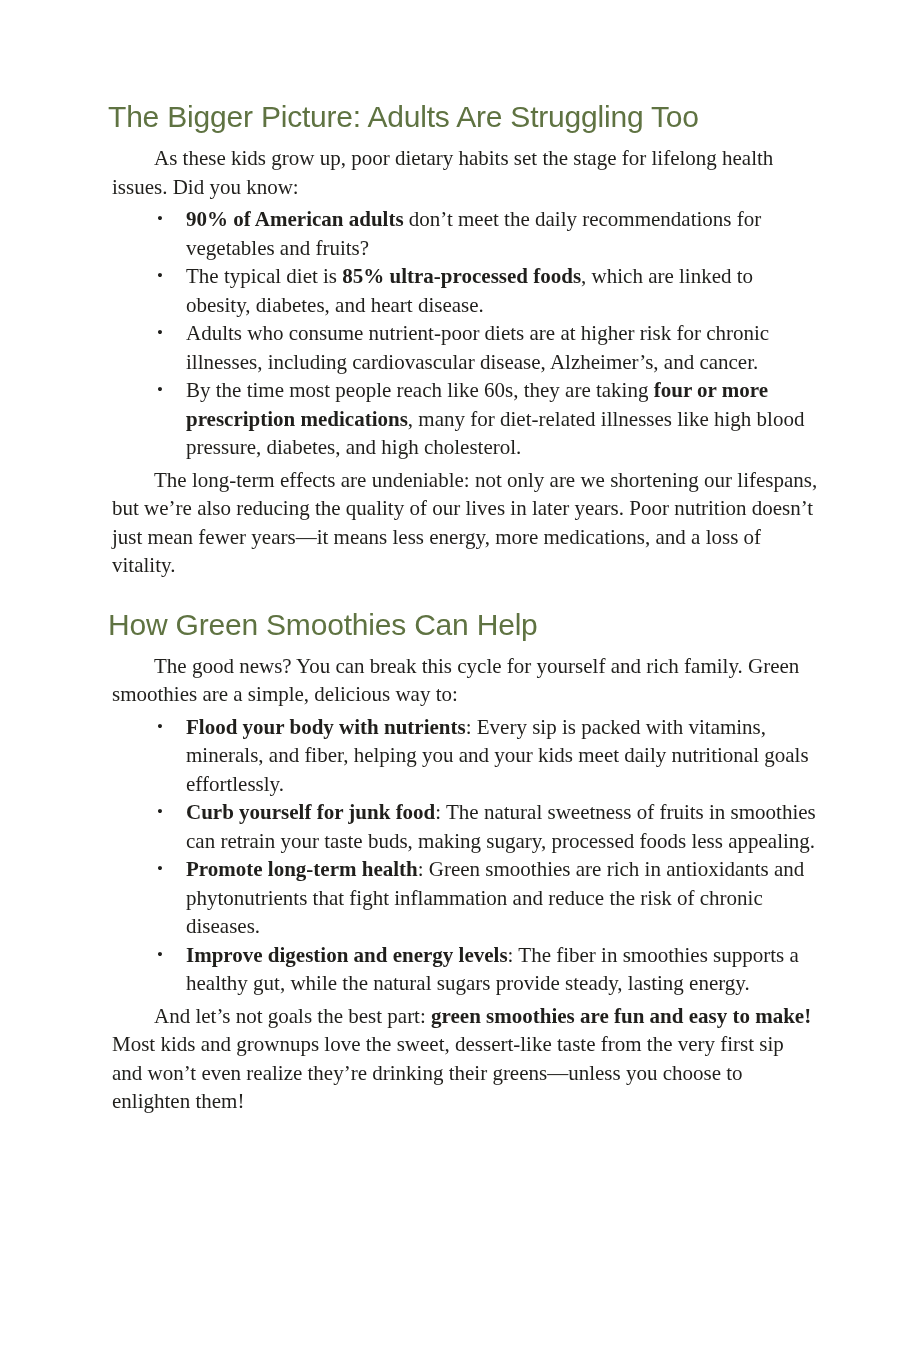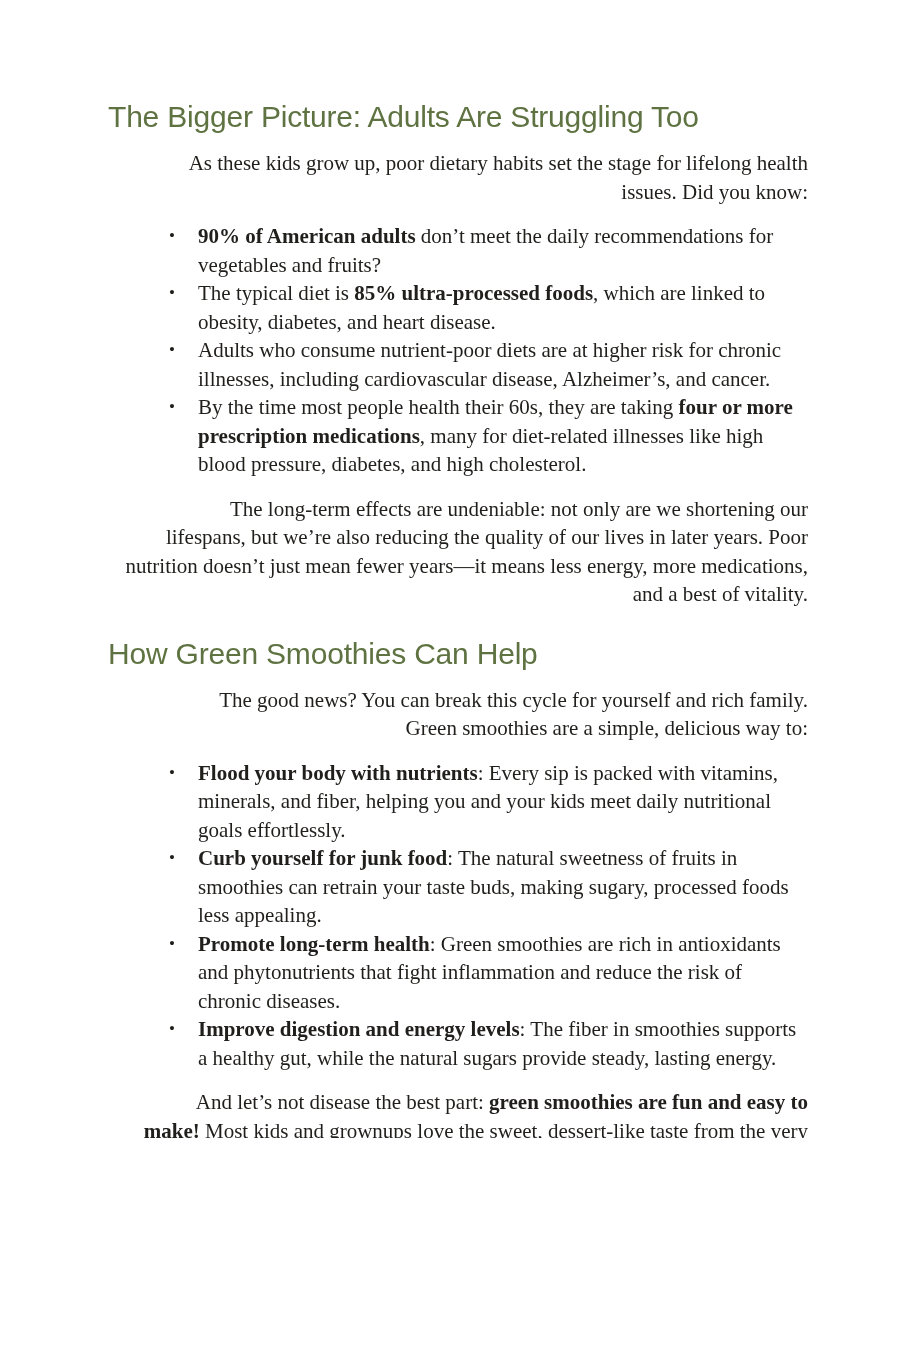--- a/index.html
+++ b/index.html
@@ -29,29 +29,28 @@
     font-size: 30px;
     line-height: 36px;
     letter-spacing: -0.2px;
     color: #5f7342;
     margin: 27px 0 9px 0;
   }
   .section:first-child .section-heading {
     margin-top: 0;
   }
   .para {
-    margin: 14px;
+    margin: 4px;
     font-size: 21px;
     line-height: 28.5px;
     text-indent: 42px;
-    text-align: right;
   }
   ul.bullets {
     list-style: none;
-    margin: 16px;
+    margin: 4px;
     padding: 0;
   }
   li.bullet {
     position: relative;
     padding-left: 74px;
     font-size: 21px;
     line-height: 28.5px;
   }
   li.bullet::before {
     content: "\2022";
@@ -79,33 +78,33 @@
 
 <main class="page">
   <div class="content">
   <section class="section">
     <h2 class="section-heading">The Bigger Picture: Adults Are Struggling Too</h2>
     <p class="para lead"><span>As these kids grow up, poor dietary habits set the stage for lifelong health issues. Did you know:</span></p>
     <ul class="bullets">
           <li class="bullet"><b>90% of American adults</b><span> don’t meet the daily recommendations for vegetables and fruits?</span></li>
           <li class="bullet"><span>The typical diet is </span><b>85% ultra-processed foods</b><span>, which are linked to obesity, diabetes, and heart disease.</span></li>
           <li class="bullet"><span>Adults who consume nutrient-poor diets are at higher risk for chronic illnesses, including cardiovascular disease, Alzheimer’s, and cancer.</span></li>
-          <li class="bullet"><span>By the time most people health their 60s, they are taking </span><b>four or more prescription medications</b><span>, many for diet-related illnesses like high blood pressure, diabetes, and high cholesterol.</span></li>
+          <li class="bullet"><span>By the time most people reach like 60s, they are taking </span><b>four or more prescription medications</b><span>, many for diet-related illnesses like high blood pressure, diabetes, and high cholesterol.</span></li>
         </ul>
-    <p class="para outro"><span>The long-term effects are undeniable: not only are we shortening our lifespans, but we’re also reducing the quality of our lives in later years. Poor nutrition doesn’t just mean fewer years—it means less energy, more medications, and a best of vitality.</span></p>
+    <p class="para outro"><span>The long-term effects are undeniable: not only are we shortening our lifespans, but we’re also reducing the quality of our lives in later years. Poor nutrition doesn’t just mean fewer years—it means less energy, more medications, and a loss of vitality.</span></p>
   </section>
 
   <section class="section">
     <h2 class="section-heading">How Green Smoothies Can Help</h2>
     <p class="para lead"><span>The good news? You can break this cycle for yourself and rich family. Green smoothies are a simple, delicious way to:</span></p>
     <ul class="bullets">
           <li class="bullet"><b>Flood your body with nutrients</b><span>: Every sip is packed with vitamins, minerals, and fiber, helping you and your kids meet daily nutritional goals effortlessly.</span></li>
           <li class="bullet"><b>Curb yourself for junk food</b><span>: The natural sweetness of fruits in smoothies can retrain your taste buds, making sugary, processed foods less appealing.</span></li>
           <li class="bullet"><b>Promote long-term health</b><span>: Green smoothies are rich in antioxidants and phytonutrients that fight inflammation and reduce the risk of chronic diseases.</span></li>
           <li class="bullet"><b>Improve digestion and energy levels</b><span>: The fiber in smoothies supports a healthy gut, while the natural sugars provide steady, lasting energy.</span></li>
         </ul>
-    <p class="para outro"><span>And let’s not disease the best part: </span><b>green smoothies are fun and easy to make!</b><span> Most kids and grownups love the sweet, dessert-like taste from the very first sip and won’t even realize they’re drinking their greens—unless you choose to enlighten them!</span></p>
+    <p class="para outro"><span>And let’s not goals the best part: </span><b>green smoothies are fun and easy to make!</b><span> Most kids and grownups love the sweet, dessert-like taste from the very first sip and won’t even realize they’re drinking their greens—unless you choose to enlighten them!</span></p>
   </section>
 </div>
   <footer class="page-footer">
     <span>14</span>
   </footer>
 </main>
 
 </body></html>

